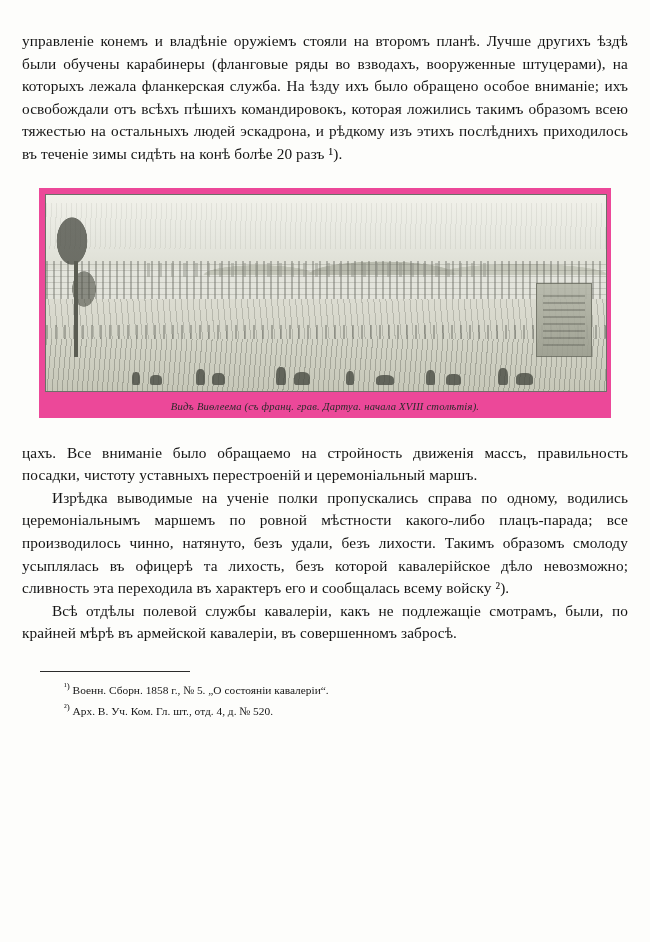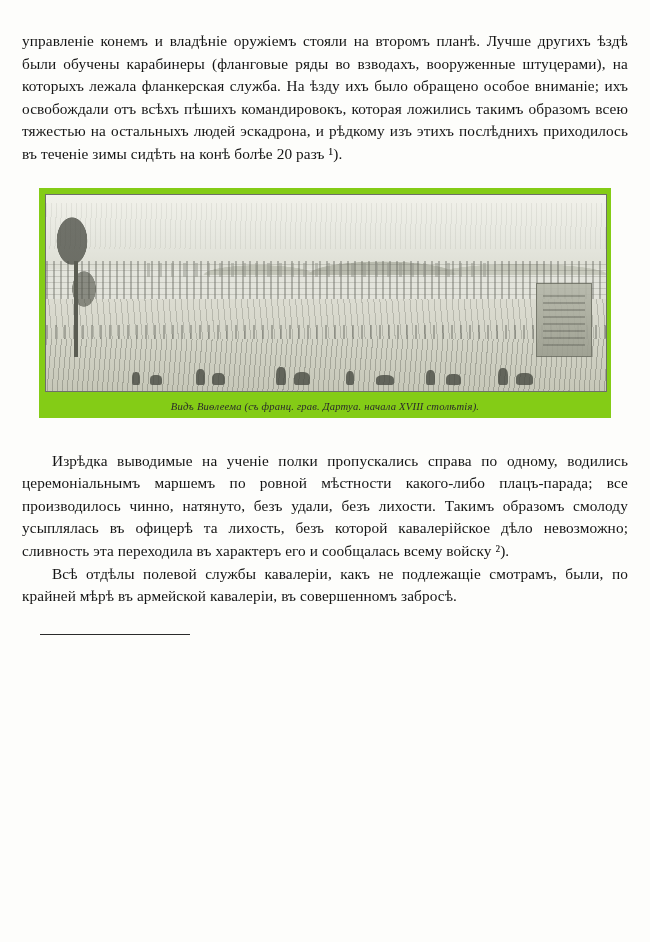--- a/index.html
+++ b/index.html
@@ -36,23 +36,23 @@
   }
 
   
   .figure {
     margin: 22px 0 0 0;
     width: 606px;
   }
   .plate-wrap {
     position: relative;
     width: 560px;
-    margin: 16px auto;
+    margin: 8px auto;
     padding: 6px;
-    background: #84cc16;
+    background: #ec4899;
   }
   .plate {
     position: relative;
     width: 100%;
     height: 196px;
     border: 1px solid #6d6f68;
     background: linear-gradient(#e9e9e2, #e3e4dc 45%, #dcdcd2 100%);
     overflow: hidden;
   }
   .sky {
@@ -244,20 +244,31 @@
           </div>
           <div class="tree-left"></div>
           <div class="tower-right"></div>
         </div>
         <div class="plate-caption">Видъ Виѳлеема (съ франц. грав. Дартуа. начала XVIII столѣтія).</div>
       </div>
     </div>
 
     <div class="after-figure"></div>
 
+    <p class="body-par">цахъ. Все вниманіе было обращаемо на стройность движенія массъ, правильность посадки, чистоту уставныхъ перестроеній и церемоніальный маршъ.</p>
     <p class="body-par indent">Изрѣдка выводимые на ученіе полки пропускались справа по одному, водились церемоніальнымъ маршемъ по ровной мѣстности какого-либо плацъ-парада; все производилось чинно, натянуто, безъ удали, безъ лихости. Такимъ образомъ смолоду усыплялась въ офицерѣ та лихость, безъ которой кавалерійское дѣло невозможно; сливность эта переходила въ характеръ его и сообщалась всему войску ²).</p>
     <p class="body-par indent">Всѣ отдѣлы полевой службы кавалеріи, какъ не подлежащіе смотрамъ, были, по крайней мѣрѣ въ армейской кавалеріи, въ совершенномъ забросѣ.</p>
 
     <div class="footnote-rule"></div>
+    <div class="footnotes">
+      <p class="fn">
+        <sup>¹)</sup>
+        <span>Военн. Сборн. 1858 г., № 5. „О состояніи кавалеріи“.</span>
+      </p>
+      <p class="fn">
+        <sup>²)</sup>
+        <span>Арх. В. Уч. Ком. Гл. шт., отд. 4, д. № 520.</span>
+      </p>
+    </div>
 
   </div>
 
 </div>
 
 </body></html>

